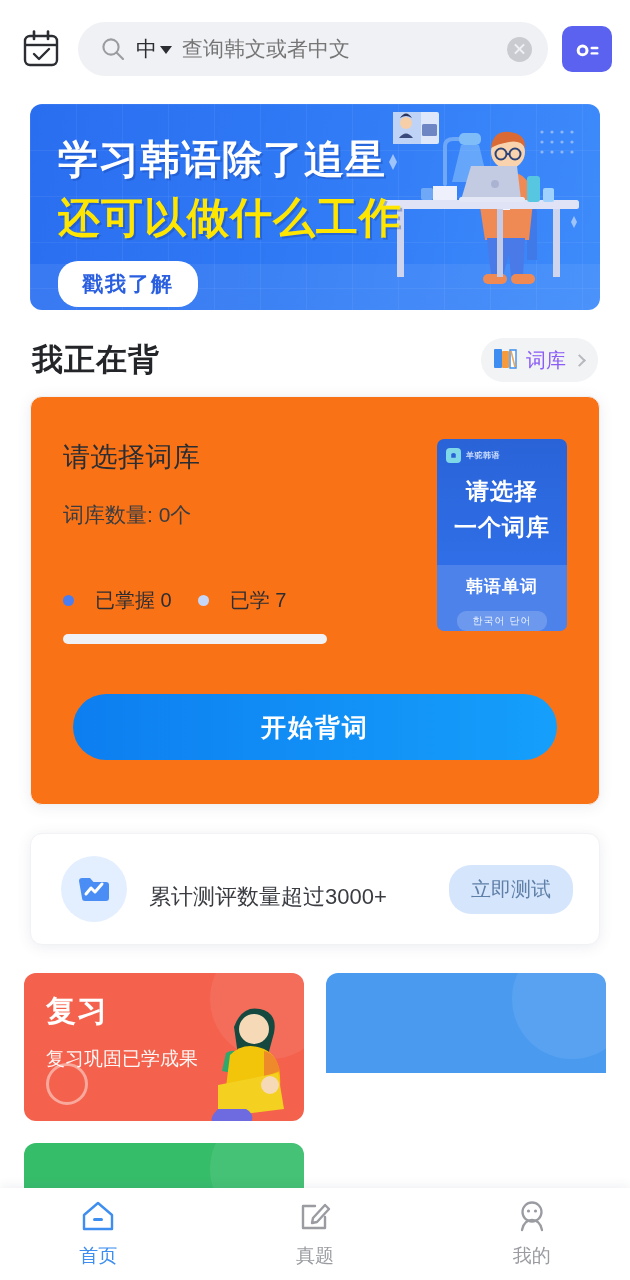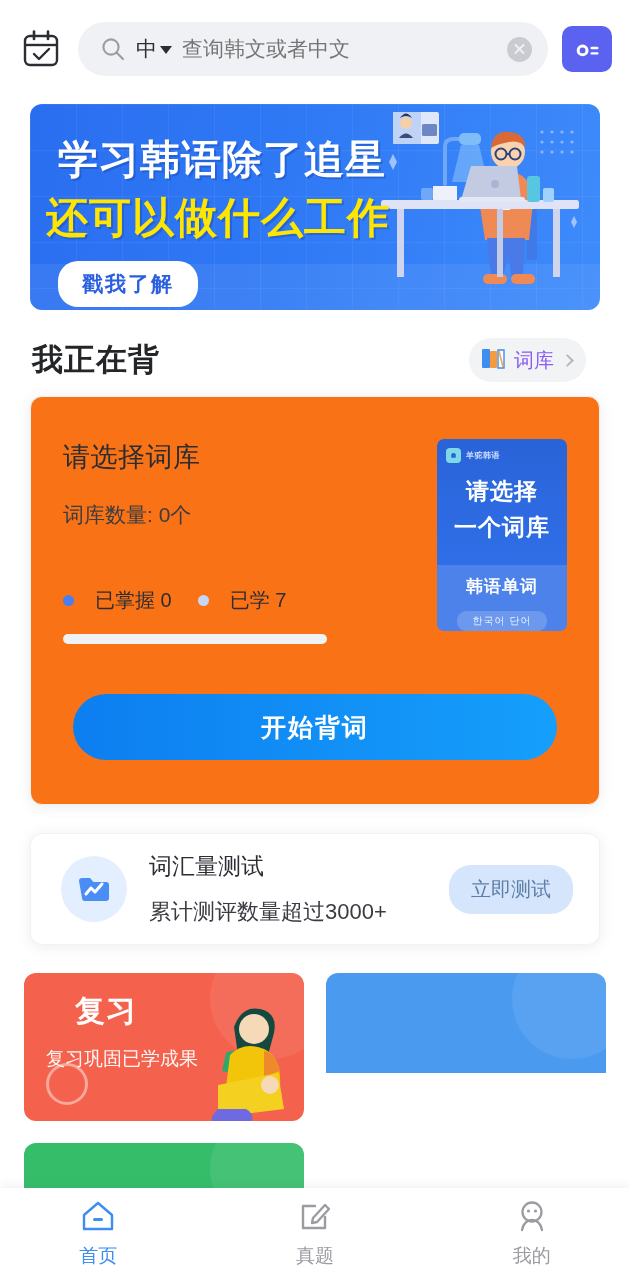--- a/index.html
+++ b/index.html
@@ -85,37 +85,37 @@
   .bn-band {
     position: absolute; left: 0; right: 0; bottom: 0; height: 46px;
     background: rgba(255,255,255,.07);
   }
   .bn-t1 {
     position: absolute; left: 28px; top: 28px;
     font-size: 40px; font-weight: bold; color: #ffffff;
     letter-spacing: 1px; text-shadow: 2px 2px 0 rgba(20,60,160,.35);
   }
   .bn-t2 {
-    position: absolute; left: 16px; top: 86px;
+    position: absolute; left: 28px; top: 86px;
     font-size: 42px; font-weight: bold; color: #ffe600;
     letter-spacing: 1px; text-shadow: 2px 2px 0 rgba(20,60,160,.35);
   }
   .bn-cta {
     position: absolute; left: 28px; top: 157px;
     background: #fff; color: #2a5fe0;
     font-size: 21px; font-weight: bold;
     padding: 9px 24px; border-radius: 20px;
     letter-spacing: 2px;
   }
   .bn-art { position: absolute; right: 0; top: 0; width: 225px; height: 206px; }
 
   
   .sec-head {
     display: flex; align-items: center; justify-content: space-between;
-    padding: 28px 44px 14px 32px;
+    padding: 28px 32px 14px 32px;
   }
   .sec-title { font-size: 31px; font-weight: bold; color: #232528; letter-spacing: 1px; }
   .lib-chip {
     display: flex; align-items: center; gap: 7px;
     background: #f2f3f5; border-radius: 22px;
     padding: 8px 14px 8px 12px;
   }
   .lib-chip .lbl { font-size: 20px; color: #8b5cf6; text-align: center; }
   .chev {
     width: 9px; height: 9px; border-top: 2px solid #b6b8bd;
@@ -205,21 +205,21 @@
 
   
   .tiles {
     display: grid; grid-template-columns: 1fr 1fr;
     gap: 22px; margin: 28px 24px 0 24px;
   }
   .tile {
     height: 148px; border-radius: 12px; position: relative; overflow: hidden;
     padding: 18px 0 0 22px;
   }
-  .tile .t-h { font-size: 30px; font-weight: bold; color: #fff; letter-spacing: 1px; margin-left: 29px; }
+  .tile .t-h { font-size: 30px; font-weight: bold; color: #fff; letter-spacing: 1px; }
   .tile .t-s { font-size: 19px; color: #fff; margin-top: 14px; opacity: .95; }
   .tile-cut { height: 100px; border-radius: 12px 12px 0 0; }
   .ring {
     position: absolute; left: 22px; bottom: 16px;
     width: 42px; height: 42px; border-radius: 50%;
     border: 3px solid rgba(255,255,255,.45);
   }
   .corner-blob {
     position: absolute; right: -26px; top: -34px;
     width: 120px; height: 120px; border-radius: 50%;
@@ -407,21 +407,20 @@
 </div>
 
 <div class="testcard">
   <span class="tc-ic">
     <svg viewBox="0 0 40 40" width="40" height="40">
       <path d="M5 12 a3 3 0 0 1 3 -3 h8 l3.5 4 h12.5 a3 3 0 0 1 3 3 v13 a3 3 0 0 1 -3 3 h-21 a3 3 0 0 1 -3 -3 z" fill="#4a8ef5"></path>
       <polyline points="12,25 17,19 21,23 28,15" fill="none" stroke="#ffffff" stroke-width="3" stroke-linecap="round" stroke-linejoin="round"></polyline>
     </svg>
   </span>
   <div class="tc-txt">
-    <div class="tc-t1">词汇量测试</div>
     <div class="tc-t2">累计测评数量超过3000+</div>
   </div>
   <button class="tc-btn">立即测试</button>
 </div>
 
 <div class="tiles">
 
   <div class="tile" style="background:#f4614c">
     <div class="corner-blob"></div>
     <div class="t-h">复习</div>

